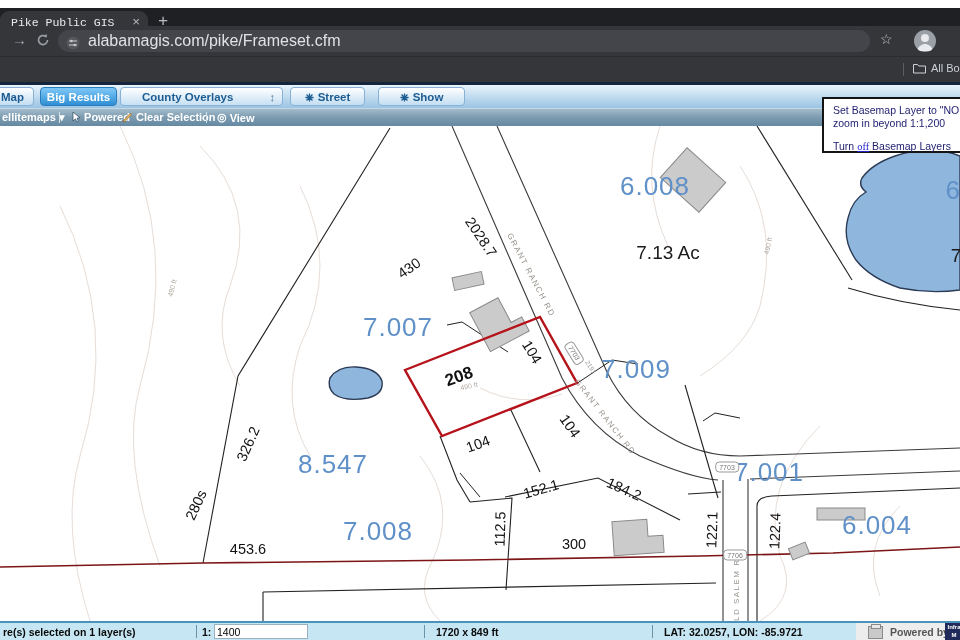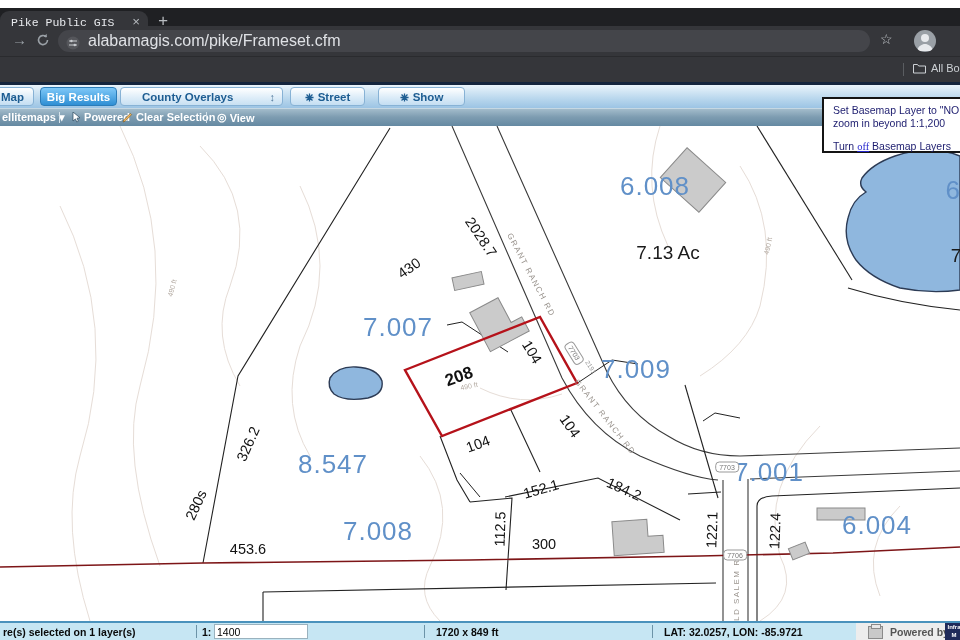--- a/index.html
+++ b/index.html
@@ -252,21 +252,21 @@
       <span class="mlb dm" style="left: 532px; top: 226px; transform: translate(-50%, -50%) rotate(59deg);">104</span>
       <span class="mlb dm lg" style="left: 459px; top: 251px; transform: translate(-50%, -50%) rotate(-20deg);">208</span>
       <span class="mlb dm" style="left: 570px; top: 300px; transform: translate(-50%, -50%) rotate(55deg);">104</span>
       <span class="mlb dm" style="left: 478px; top: 318px; transform: translate(-50%, -50%) rotate(-20deg);">104</span>
       <span class="mlb dm" style="left: 248px; top: 318px; transform: translate(-50%, -50%) rotate(-66deg);">326.2</span>
       <span class="mlb dm" style="left: 196px; top: 379px; transform: translate(-50%, -50%) rotate(-65deg);">280s</span>
       <span class="mlb dm" style="left: 248px; top: 423px; transform: translate(-50%, -50%) rotate(0deg);">453.6</span>
       <span class="mlb dm" style="left: 541px; top: 363px; transform: translate(-50%, -50%) rotate(-16deg);">152.1</span>
       <span class="mlb dm" style="left: 624px; top: 363px; transform: translate(-50%, -50%) rotate(24deg);">184.2</span>
       <span class="mlb dm" style="left: 500px; top: 403px; transform: translate(-50%, -50%) rotate(-88deg);">112.5</span>
-      <span class="mlb dm" style="left: 544px; top: 418px; transform: translate(-50%, -50%) rotate(0deg);">300</span>
+      <span class="mlb dm" style="left: 574px; top: 418px; transform: translate(-50%, -50%) rotate(0deg);">300</span>
       <span class="mlb dm" style="left: 712px; top: 404px; transform: translate(-50%, -50%) rotate(-88deg);">122.1</span>
       <span class="mlb dm" style="left: 775px; top: 405px; transform: translate(-50%, -50%) rotate(-88deg);">122.4</span>
       <span class="mlb rd" style="left: 531px; top: 149px; transform: translate(-50%, -50%) rotate(62deg);">GRANT RANCH RD</span>
       <span class="mlb rd" style="left: 605px; top: 291px; transform: translate(-50%, -50%) rotate(52deg);">GRANT RANCH RD</span>
       <span class="mlb rd" style="left: 736px; top: 464px; transform: translate(-50%, -50%) rotate(-90deg);">OLD SALEM RD</span>
       <span class="mlb sh" style="left: 574px; top: 227px; transform: translate(-50%, -50%) rotate(58deg);">7703</span>
       <span class="mlb sm" style="left: 591px; top: 241px; transform: translate(-50%, -50%) rotate(58deg);">2191</span>
       <span class="mlb sh" style="left: 727px; top: 341px; transform: translate(-50%, -50%) rotate(0deg);">7703</span>
       <span class="mlb sh" style="left: 735px; top: 429px; transform: translate(-50%, -50%) rotate(0deg);">7706</span>
       <span class="mlb ct" style="left: 768px; top: 120px; transform: translate(-50%, -50%) rotate(-78deg);">490 ft</span>

